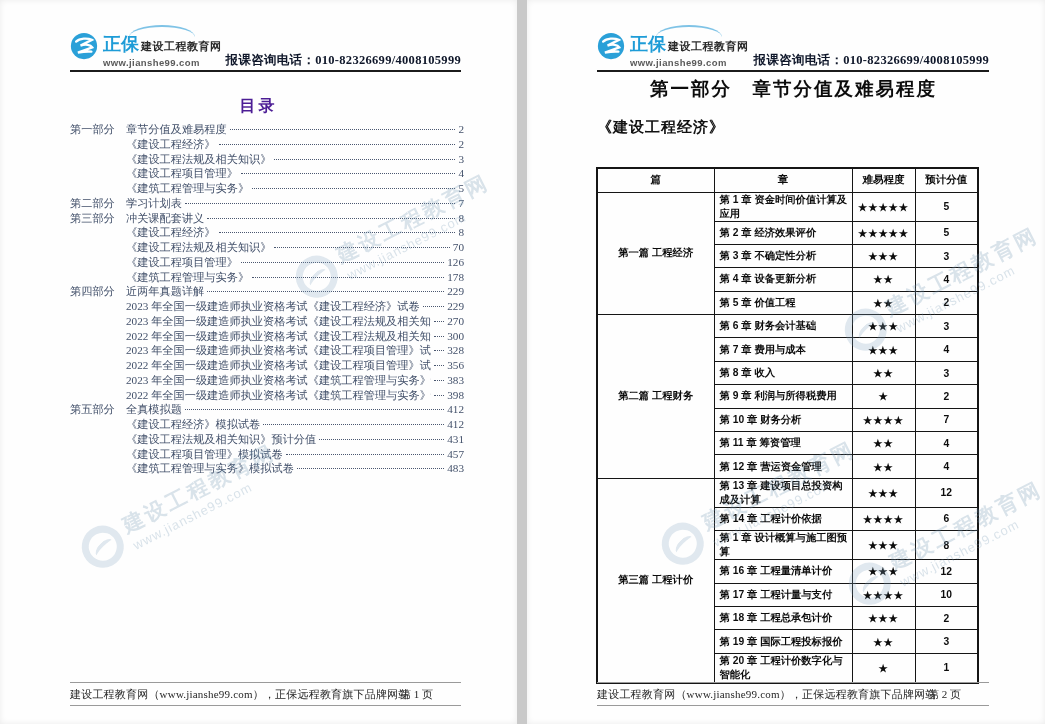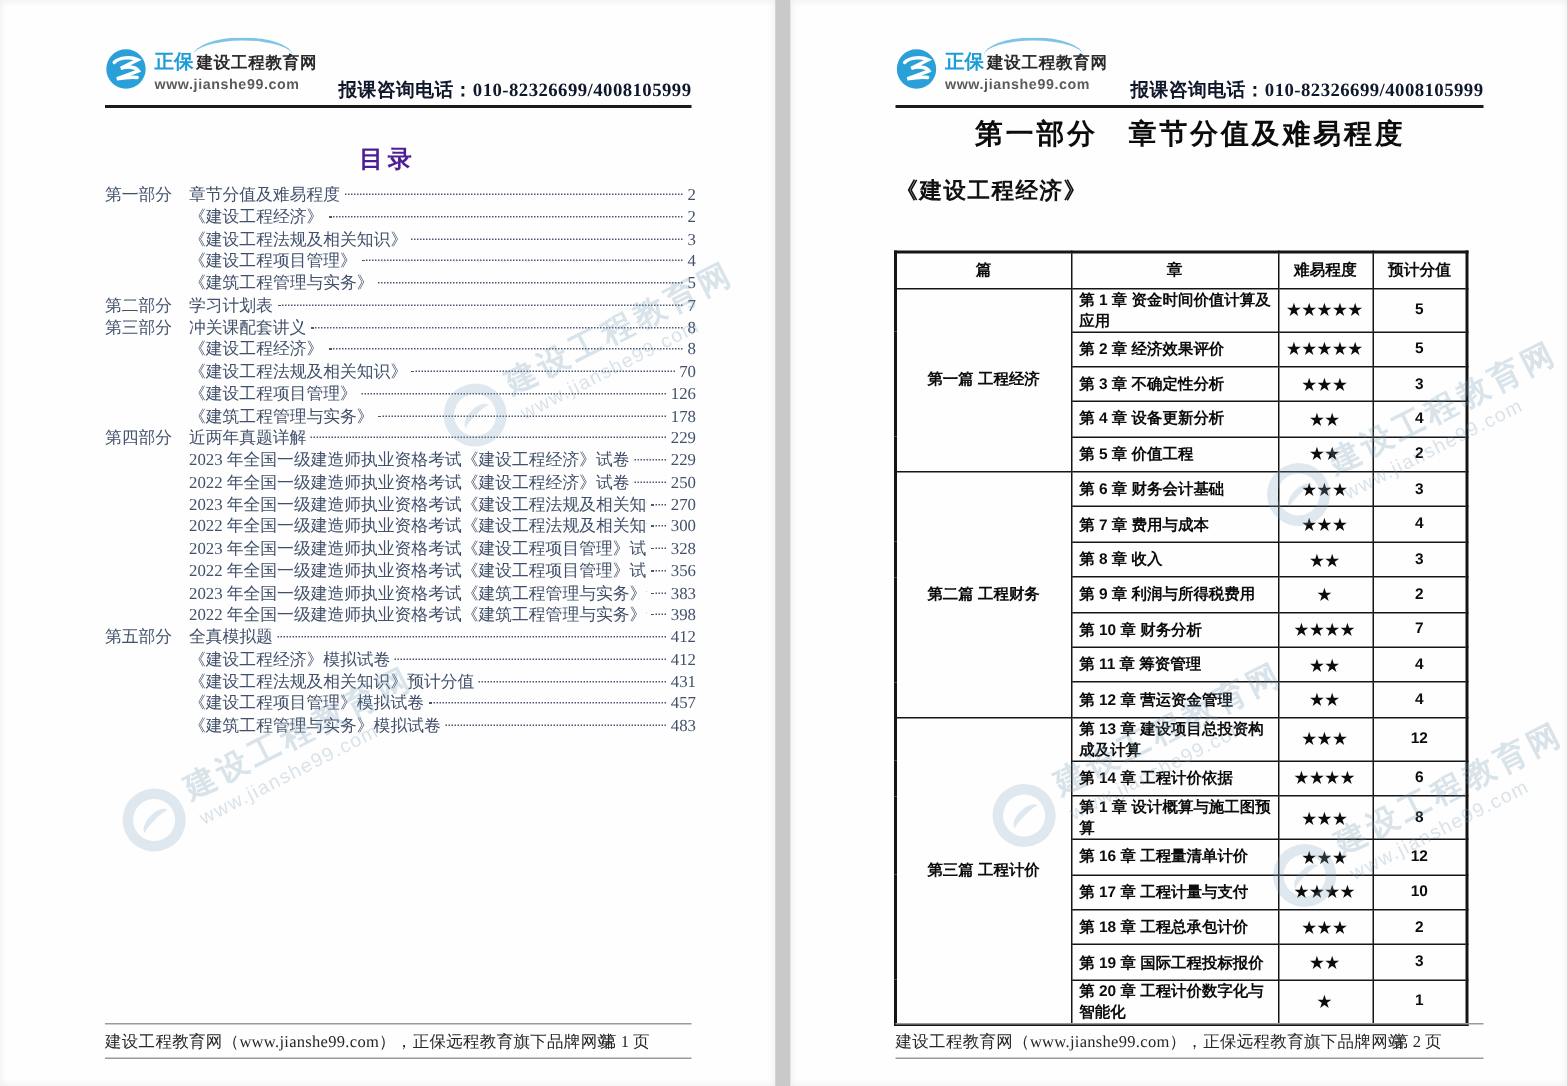--- a/index.html
+++ b/index.html
@@ -12,21 +12,21 @@
   .page-2 { left:527px; width:518px; }
   .gutter { position:absolute; left:517px; top:0; width:10px; height:724px; background:#c9c9c9; }
 
   
   .hdr { position:absolute; top:30px; left:70px; right:56px; height:42px;
          border-bottom:2px solid #1b1b1b; }
   .logo { position:absolute; left:0; top:2px; display:flex; align-items:flex-start; }
   .logo-icon { width:28px; height:28px; margin-right:5px; }
   .brand-col { display:flex; flex-direction:column; }
   .brand-line1 { display:flex; align-items:baseline; position:relative; }
-  .brand-zb { color:#1e9cd7; font-family:"Liberation Sans",sans-serif; font-weight:bold; font-size:13px; margin-right:2px; }
+  .brand-zb { color:#1e9cd7; font-family:"Liberation Sans",sans-serif; font-weight:bold; font-size:18px; margin-right:2px; }
   .brand-name { color:#2a2a2a; font-family:"Liberation Sans",sans-serif; font-weight:bold; font-size:11px; letter-spacing:0.5px; }
   .logo-arc { position:absolute; left:26px; top:-7px; width:66px; height:12px;
               border-top:2px solid #7fc3e6; border-radius:50% 50% 0 0 / 100% 100% 0 0; }
   .brand-url { color:#5a5a5a; font-family:"Liberation Sans",sans-serif; font-weight:bold; font-size:9.5px; letter-spacing:0.4px; margin-top:1px; }
   .phone { position:absolute; right:0; bottom:1px; font-size:12.5px; font-weight:bold; color:#0f172a; letter-spacing:0.3px; }
 
   
   .toc-heading { position:absolute; top:96px; left:0; width:517px; text-align:center;
                  color:#4c1d95; font-family:"Liberation Sans",sans-serif; font-weight:bold;
                  font-size:16px; letter-spacing:3px; }
@@ -162,25 +162,20 @@
           <span class="toc-title">第四部分　近两年真题详解</span>
           <span class="toc-dots"></span>
           <span class="toc-page">229</span>
         </div>
         <div class="toc-row lvl2">
           <span class="toc-title">2023 年全国一级建造师执业资格考试《建设工程经济》试卷</span>
           <span class="toc-dots"></span>
           <span class="toc-page">229</span>
         </div>
         <div class="toc-row lvl2">
-          <span class="toc-title">2022 年全国一级建造师执业资格考试《建设工程经济》试卷</span>
-          <span class="toc-dots"></span>
-          <span class="toc-page">250</span>
-        </div>
-        <div class="toc-row lvl2">
           <span class="toc-title">2023 年全国一级建造师执业资格考试《建设工程法规及相关知识》试卷</span>
           <span class="toc-dots"></span>
           <span class="toc-page">270</span>
         </div>
         <div class="toc-row lvl2">
           <span class="toc-title">2022 年全国一级建造师执业资格考试《建设工程法规及相关知识》试卷</span>
           <span class="toc-dots"></span>
           <span class="toc-page">300</span>
         </div>
         <div class="toc-row lvl2">

